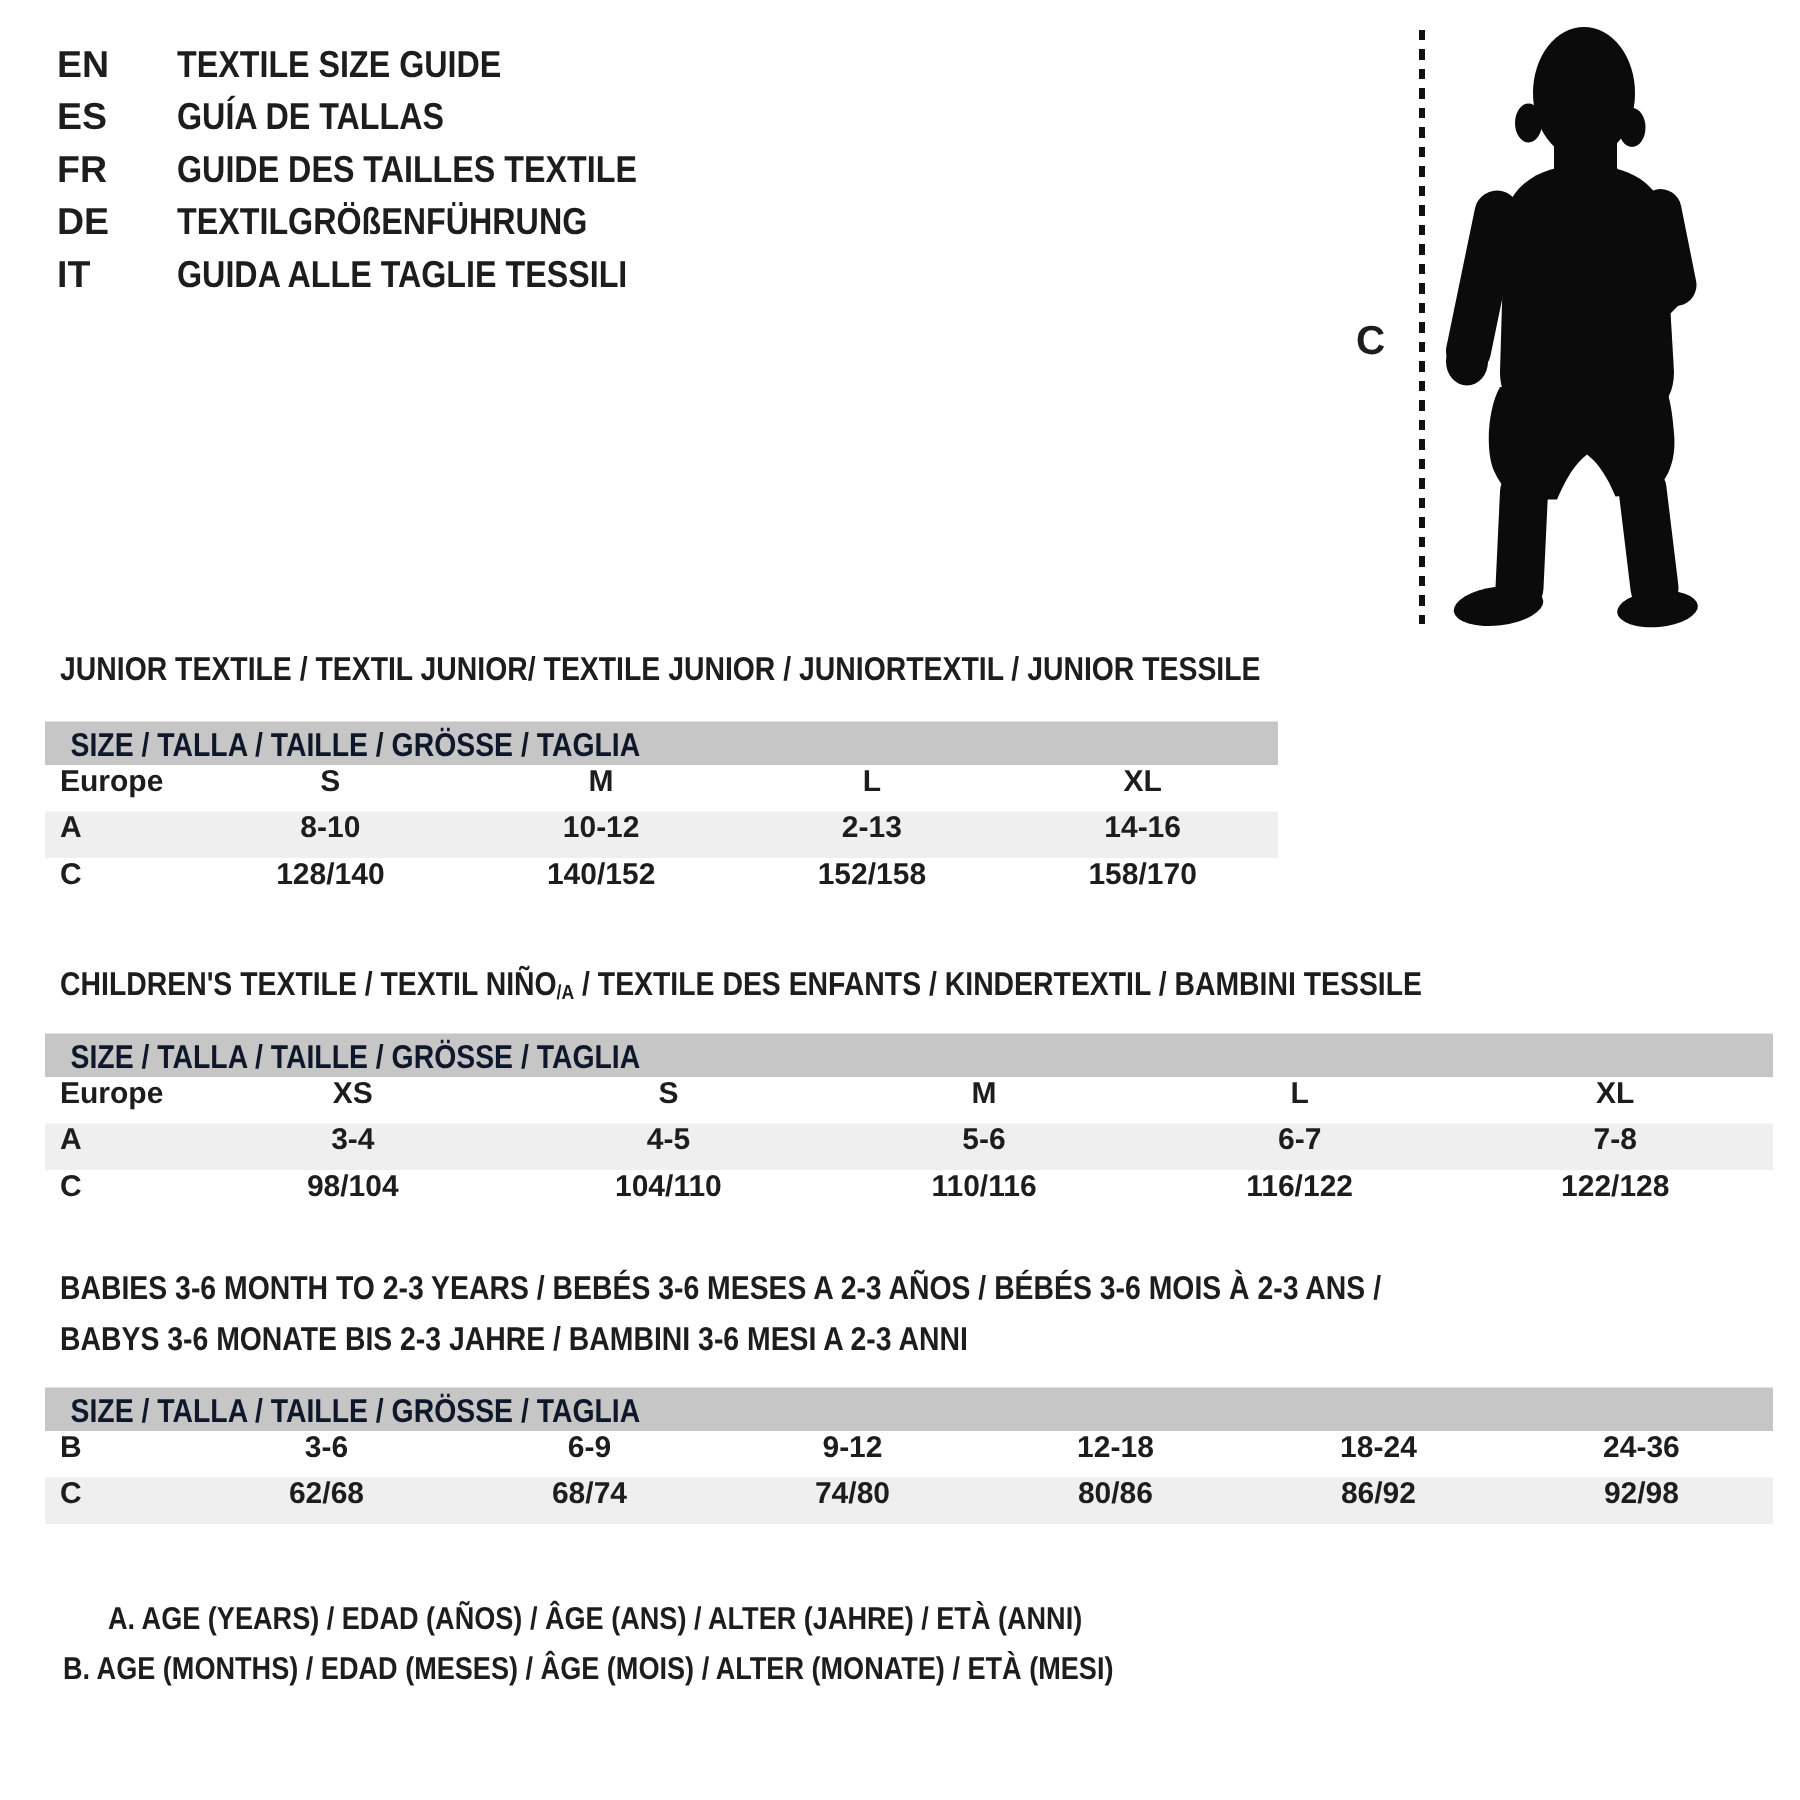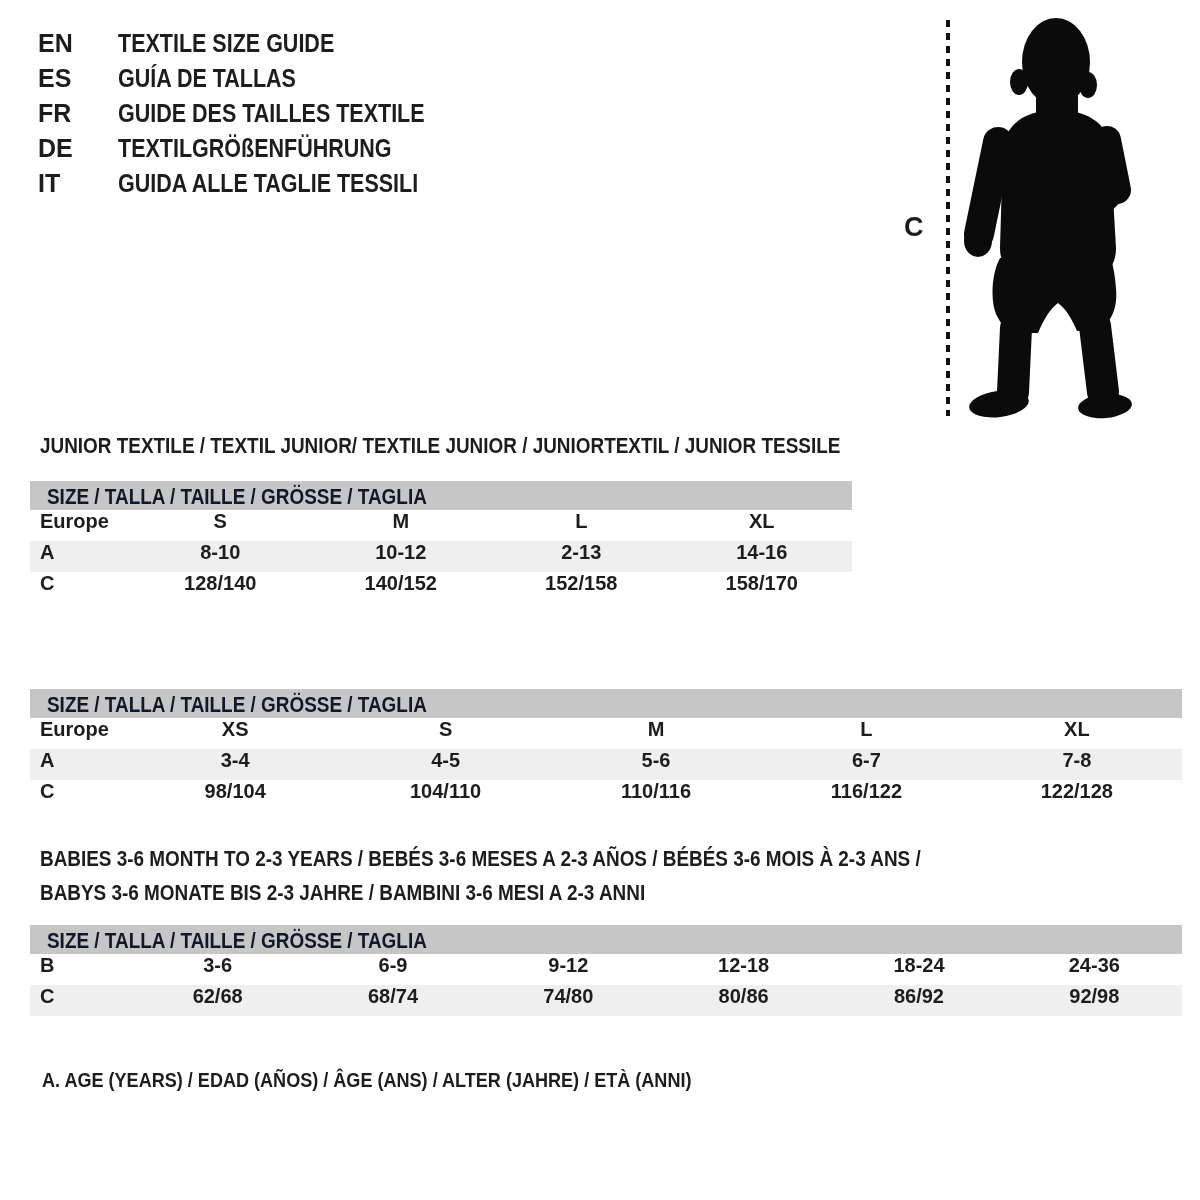--- a/index.html
+++ b/index.html
@@ -117,20 +117,23 @@
     </div>
     <div class="trow">
       <span class="tlabel">C</span>
       <span class="tcell">128/140</span>
       <span class="tcell">140/152</span>
       <span class="tcell">152/158</span>
       <span class="tcell">158/170</span>
     </div>
   </div>
 
+  <div class="sec-title" style="top:643px;">
+    <span class="cond"><span>CHILDREN'S TEXTILE / TEXTIL NIÑO</span><span class="sub-a">/A</span><span> / TEXTILE DES ENFANTS / KINDERTEXTIL / BAMBINI TESSILE</span></span>
+  </div>
   <div class="tbl w-wide" style="top:689px;">
     <div class="tbl-head">
       <span class="cond">SIZE / TALLA / TAILLE / GRÖSSE / TAGLIA</span>
     </div>
     <div class="trow">
       <span class="tlabel">Europe</span>
       <span class="tcell">XS</span>
       <span class="tcell">S</span>
       <span class="tcell">M</span>
       <span class="tcell">L</span>
@@ -181,15 +184,18 @@
       <span class="tcell">80/86</span>
       <span class="tcell">86/92</span>
       <span class="tcell">92/98</span>
     </div>
   </div>
 
   <div class="legend">
     <div class="legend-line">
       <span class="cond">A. AGE (YEARS) / EDAD (AÑOS) / ÂGE (ANS) / ALTER (JAHRE) / ETÀ (ANNI)</span>
     </div>
+    <div class="legend-line">
+      <span class="cond">B. AGE (MONTHS) / EDAD (MESES) / ÂGE (MOIS) / ALTER (MONATE) / ETÀ (MESI)</span>
+    </div>
   </div>
 
 </div>
 
 </body></html>

